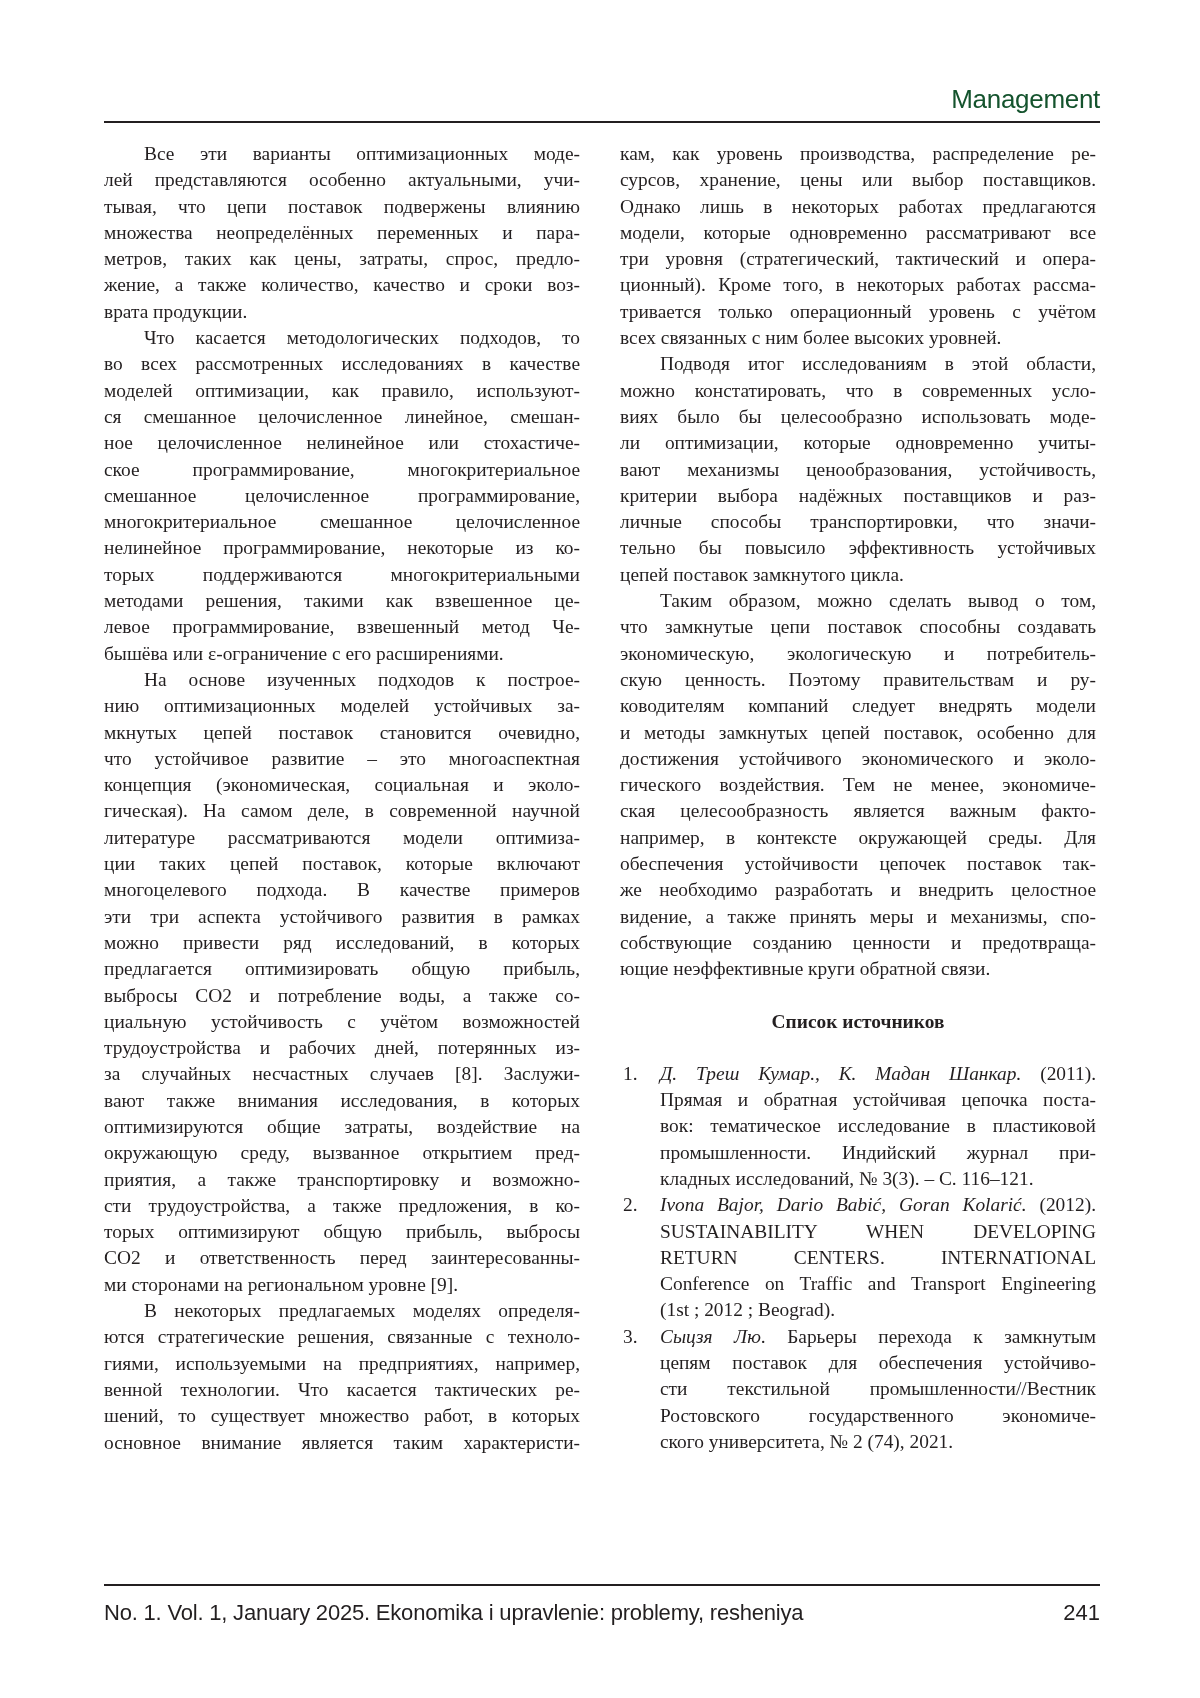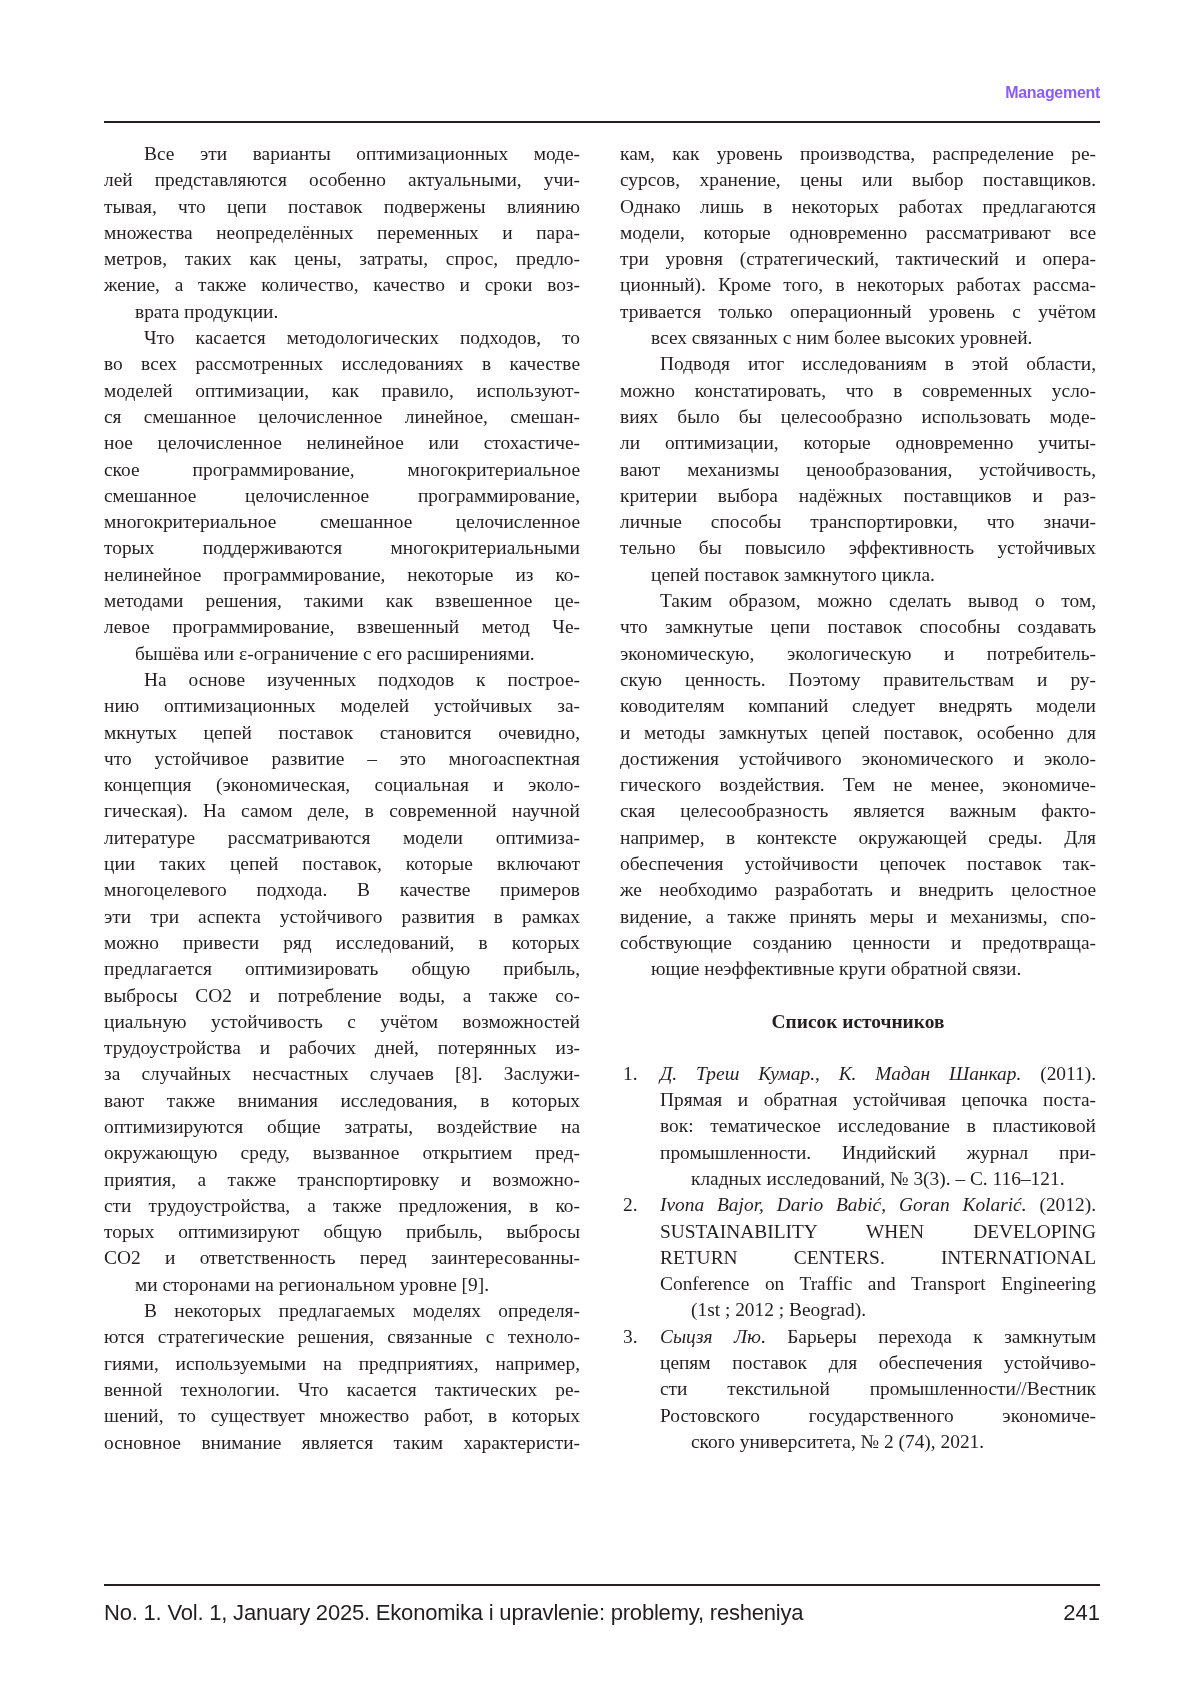--- a/index.html
+++ b/index.html
@@ -1,34 +1,34 @@
 <!DOCTYPE html>
 <html><head>
 <meta charset="utf-8">
 <style>
   html, body { margin: 0; padding: 0; background: #ffffff; }
   body { width: 1200px; height: 1698px; position: relative; overflow: hidden; color: #231f20; }
   .header-title {
     position: absolute; right: 100px; top: 84px;
-    font-family: "Liberation Sans", sans-serif; font-weight: bold; font-size: 16px;
-    letter-spacing: -0.3px; color: #8b5cf6;
+    font-family: "Liberation Sans", sans-serif; font-weight: normal; font-size: 26px;
+    letter-spacing: -0.3px; color: #14532d;
   }
   .rule { position: absolute; left: 104px; width: 996px; height: 2px; background: #231f20; }
   .rule.top { top: 121px; }
   .rule.bottom { top: 1584px; }
   .col {
     position: absolute; top: 141px; width: 476px;
     font-family: "Liberation Serif", serif; font-size: 19.4px; line-height: 26.3px;
     text-align: justify; color: #231f20;
   }
   .col.left { left: 104px; }
   .col.right { left: 620px; }
   .col p { margin: 0; text-indent: 40px; }
   .line { display: block; text-align: justify; text-align-last: justify; white-space: nowrap; height: 26.3px; }
-  .line.last { text-align-last: left; margin-left: 31px; }
+  .line.last { text-align-last: left; }
   .refs-title {
     font-weight: bold; text-align: center; margin-top: 26px; margin-bottom: 26px;
     text-indent: 0; font-size: 19.4px;
   }
   .ref { position: relative; padding-left: 40px; }
   .ref-num { position: absolute; left: 3px; top: 0; }
   .ref .line { text-indent: 0; }
   .ref i { font-style: italic; }
   .footer-left {
     position: absolute; left: 104px; top: 1600px;
@@ -57,22 +57,22 @@
     </p>
   <p style="text-indent: 0px;">
       <span class="line" style="padding-left: 40px;">Что касается методологических подходов, то</span>
       <span class="line">во всех рассмотренных исследованиях в качестве</span>
       <span class="line">моделей оптимизации, как правило, используют-</span>
       <span class="line">ся смешанное целочисленное линейное, смешан-</span>
       <span class="line">ное целочисленное нелинейное или стохастиче-</span>
       <span class="line">ское программирование, многокритериальное</span>
       <span class="line">смешанное целочисленное программирование,</span>
       <span class="line">многокритериальное смешанное целочисленное</span>
+      <span class="line">нелинейное программирование, некоторые из ко-</span>
       <span class="line">торых поддерживаются многокритериальными</span>
-      <span class="line">нелинейное программирование, некоторые из ко-</span>
       <span class="line">методами решения, такими как взвешенное це-</span>
       <span class="line">левое программирование, взвешенный метод Че-</span>
       <span class="line last">бышёва или ε-ограничение с его расширениями.</span>
     </p>
   <p style="text-indent: 0px;">
       <span class="line" style="padding-left: 40px;">На основе изученных подходов к построе-</span>
       <span class="line">нию оптимизационных моделей устойчивых за-</span>
       <span class="line">мкнутых цепей поставок становится очевидно,</span>
       <span class="line">что устойчивое развитие – это многоаспектная</span>
       <span class="line">концепция (экономическая, социальная и эколо-</span>

